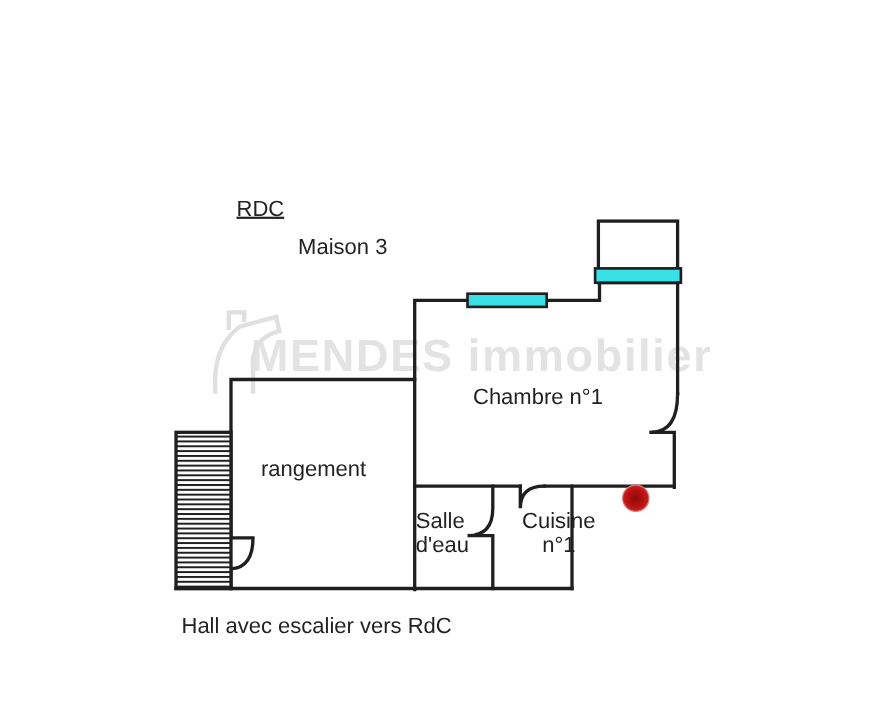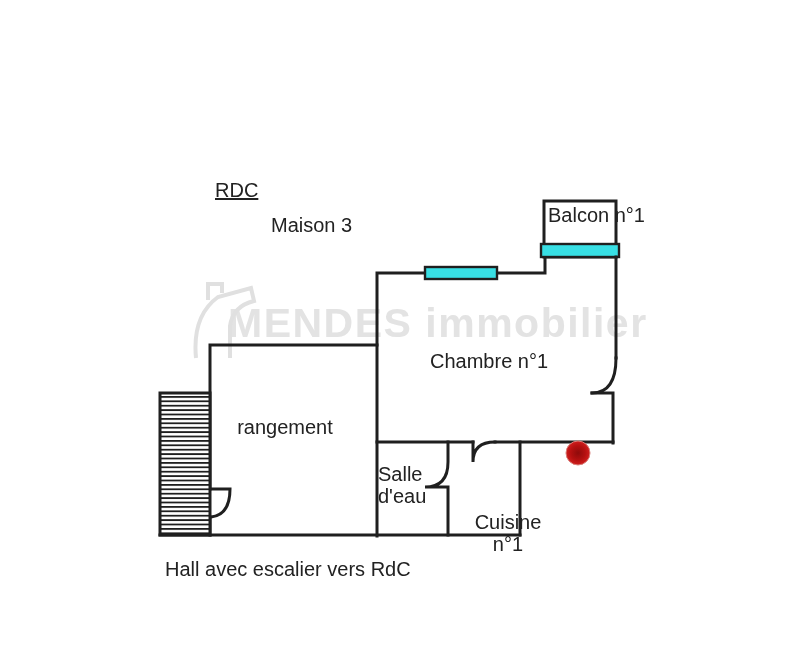--- a/index.html
+++ b/index.html
@@ -91,33 +91,32 @@
     <path d="M210,489 L230,489 Q230,515 211,517" class="wall"></path>
 
     <rect x="160" y="393" width="50" height="142" fill="url(#stairHatch)" stroke="#1f1f1f" stroke-width="3"></rect>
 
     <circle cx="578" cy="453" r="12" fill="url(#dotGrad)" stroke="#d9807a" stroke-width="1"></circle>
   </svg>
 
   <div class="lbl" style="left:215px; top:179px;text-decoration:underline;">RDC</div>
   <div class="lbl" style="left:271px; top:179px;margin-top:35px;">Maison 3</div>
 
-  <div class="lbl" style="left:548px; top:204px;">Balcon n°1</div>
 
   <div class="lbl" style="left:430px; top:350px;">Chambre n°1</div>
 
   <div class="lbl centered" style="left:285px; top:416px;">
     <div>rangement</div>
   </div>
 
   <div class="lbl" style="left:378px; top:463px;">
     <div>Salle</div>
     <div>d'eau</div>
   </div>
 
-  <div class="lbl centered" style="left:508px; top:463px;margin-top:48px;">
+  <div class="lbl centered" style="left:508px; top:463px;">
     <div>Cuisine</div>
     <div>n°1</div>
   </div>
 
   <div class="lbl" style="left:165px; top:558px;">Hall avec escalier vers RdC</div>
 
 </div>
 
 </body></html>

